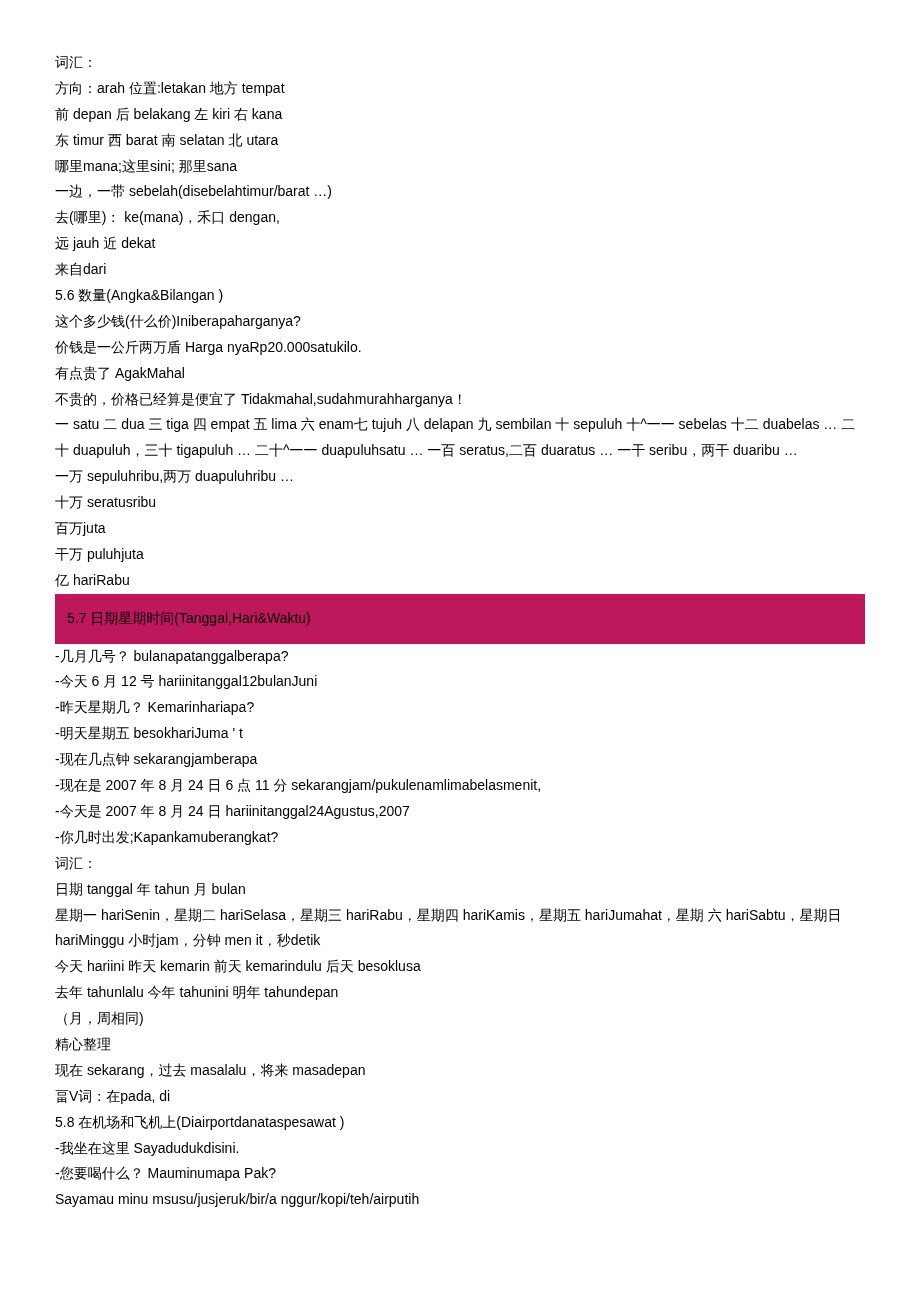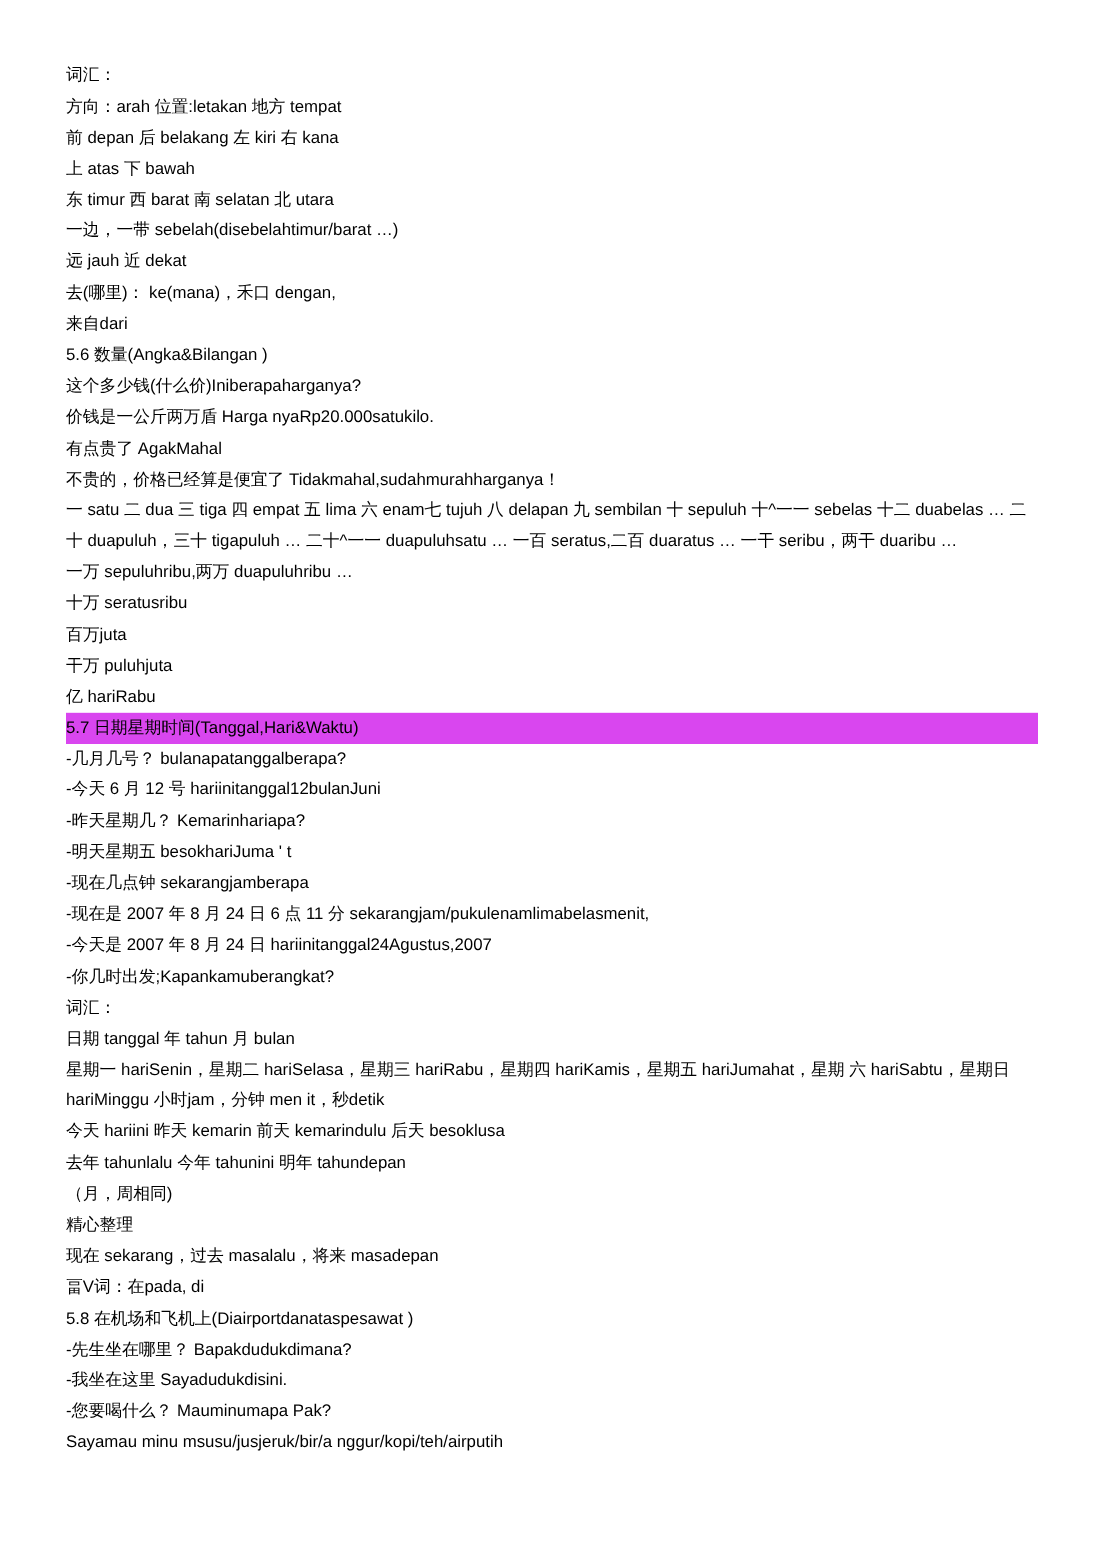--- a/index.html
+++ b/index.html
@@ -7,38 +7,38 @@
     width: 920px;
     font-family: "SimSun", "Microsoft YaHei", Arial, sans-serif;
     font-size: 14px;
     color: #000;
     background: #fff;
     padding: 50px 55px 30px 55px;
     line-height: 1.85;
   }
   .line { display: block; }
   .highlight {
-    background: #d946ef;
+    background: #be185d;
     display: block;
-    padding: 0;
+    padding: 12px;
     margin-right: 0;
   }
 </style>
 </head>
 <body>
 
 <div id="doc-body">
     <span class="line">词汇：</span>
     <span class="line">方向：arah 位置:letakan 地方 tempat</span>
     <span class="line">前 depan 后 belakang 左 kiri 右 kana</span>
-    <span class="line">上 atas 下 bawah</span>
     <span class="line">东 timur 西 barat 南 selatan 北 utara</span>
+    <span class="line">哪里mana;这里sini; 那里sana</span>
     <span class="line">一边，一带 sebelah(disebelahtimur/barat …)</span>
+    <span class="line">去(哪里)： ke(mana)，禾口 dengan,</span>
     <span class="line">远 jauh 近 dekat</span>
-    <span class="line">去(哪里)： ke(mana)，禾口 dengan,</span>
     <span class="line">来自dari</span>
     <span class="line">5.6   数量(Angka&amp;Bilangan )</span>
     <span class="line">这个多少钱(什么价)Iniberapaharganya?</span>
     <span class="line">价钱是一公斤两万盾 Harga nyaRp20.000satukilo.</span>
     <span class="line">有点贵了 AgakMahal</span>
     <span class="line">不贵的，价格已经算是便宜了          Tidakmahal,sudahmurahharganya！</span>
     <span class="line">一 satu 二 dua 三 tiga 四 empat 五 lima 六 enam七 tujuh 八 delapan 九 sembilan 十 sepuluh 十^一一 sebelas 十二 duabelas … 二十 duapuluh，三十 tigapuluh … 二十^一一 duapuluhsatu … 一百 seratus,二百 duaratus … 一干 seribu，两干 duaribu …</span>
     <span class="line">一万 sepuluhribu,两万 duapuluhribu …</span>
     <span class="line">十万 seratusribu</span>
     <span class="line">百万juta</span>
@@ -56,17 +56,16 @@
     <span class="line">词汇：</span>
     <span class="line">日期 tanggal 年 tahun 月 bulan</span>
     <span class="line">星期一 hariSenin，星期二 hariSelasa，星期三 hariRabu，星期四 hariKamis，星期五 hariJumahat，星期 六 hariSabtu，星期日 hariMinggu 小时jam，分钟 men it，秒detik</span>
     <span class="line">今天 hariini 昨天 kemarin 前天 kemarindulu 后天 besoklusa</span>
     <span class="line">去年 tahunlalu 今年 tahunini 明年 tahundepan</span>
     <span class="line">（月，周相同)</span>
     <span class="line">精心整理</span>
     <span class="line">现在 sekarang，过去 masalalu，将来 masadepan</span>
     <span class="line">畐V词：在pada, di</span>
     <span class="line">5.8   在机场和飞机上(Diairportdanataspesawat )</span>
-    <span class="line">-先生坐在哪里？ Bapakdudukdimana?</span>
     <span class="line">-我坐在这里 Sayadudukdisini.</span>
     <span class="line">-您要喝什么？ Mauminumapa Pak?</span>
     <span class="line">Sayamau minu msusu/jusjeruk/bir/a nggur/kopi/teh/airputih</span>
   </div>
 
 </body></html>

